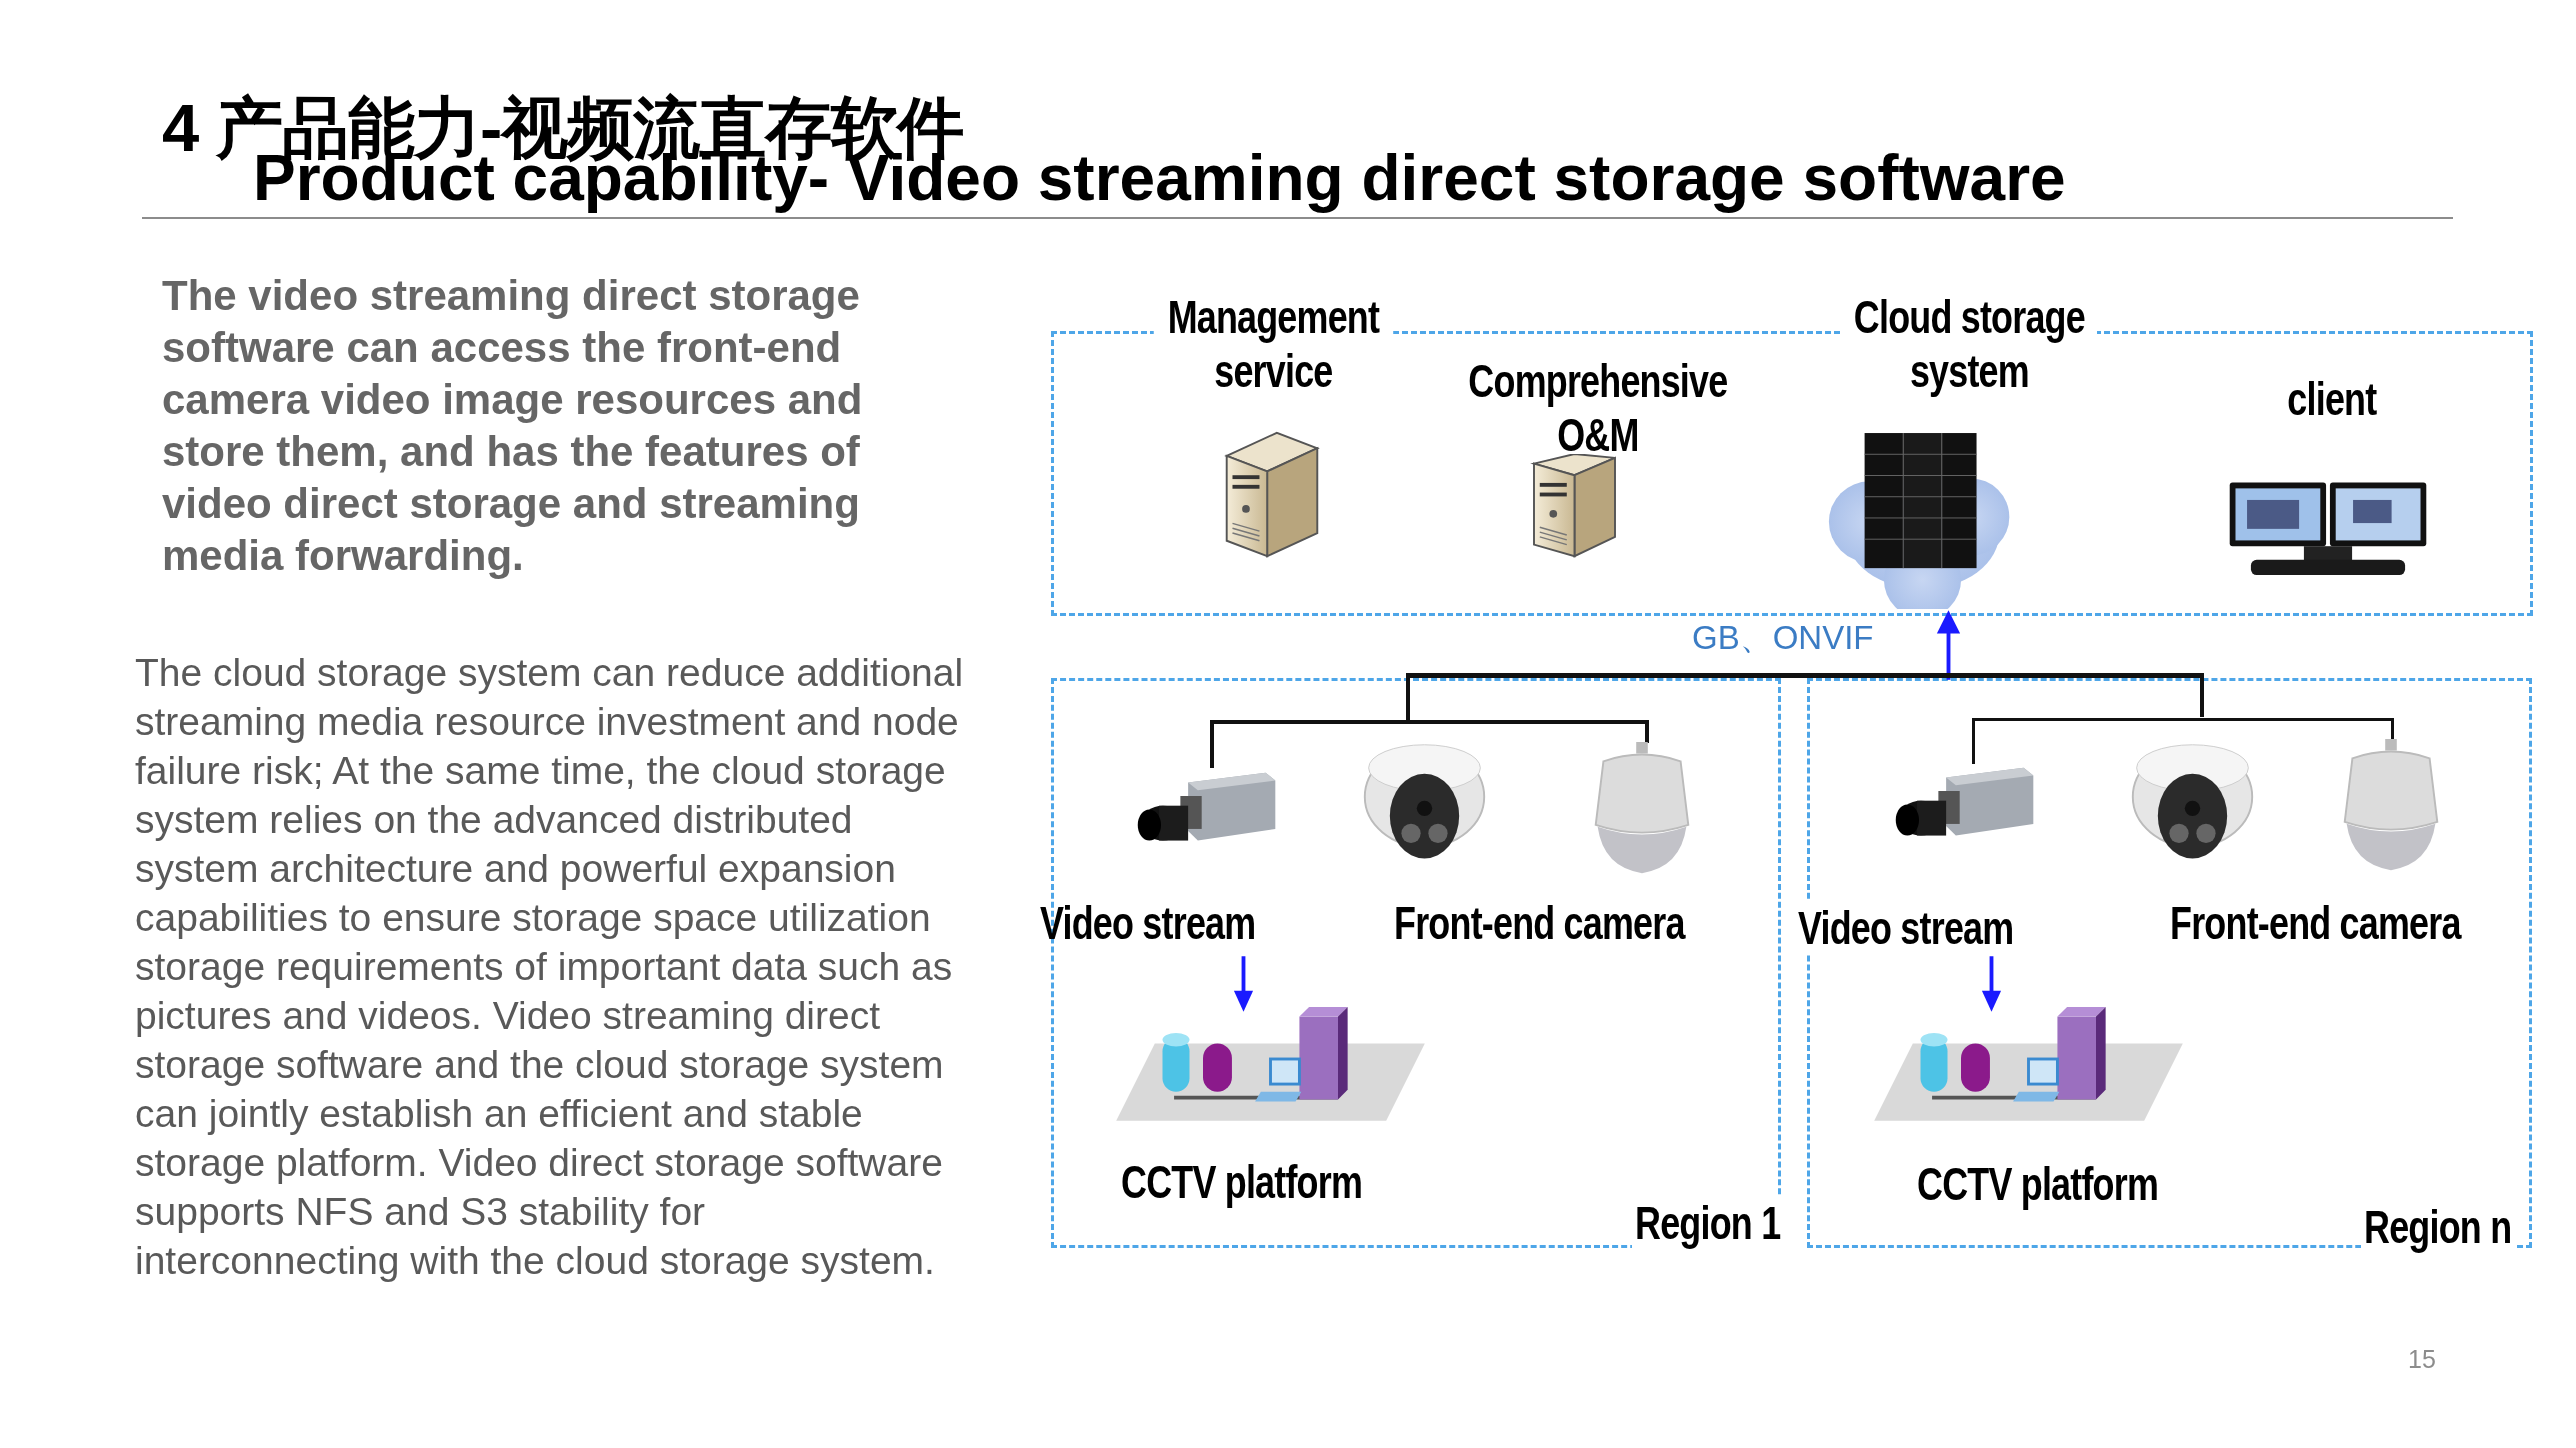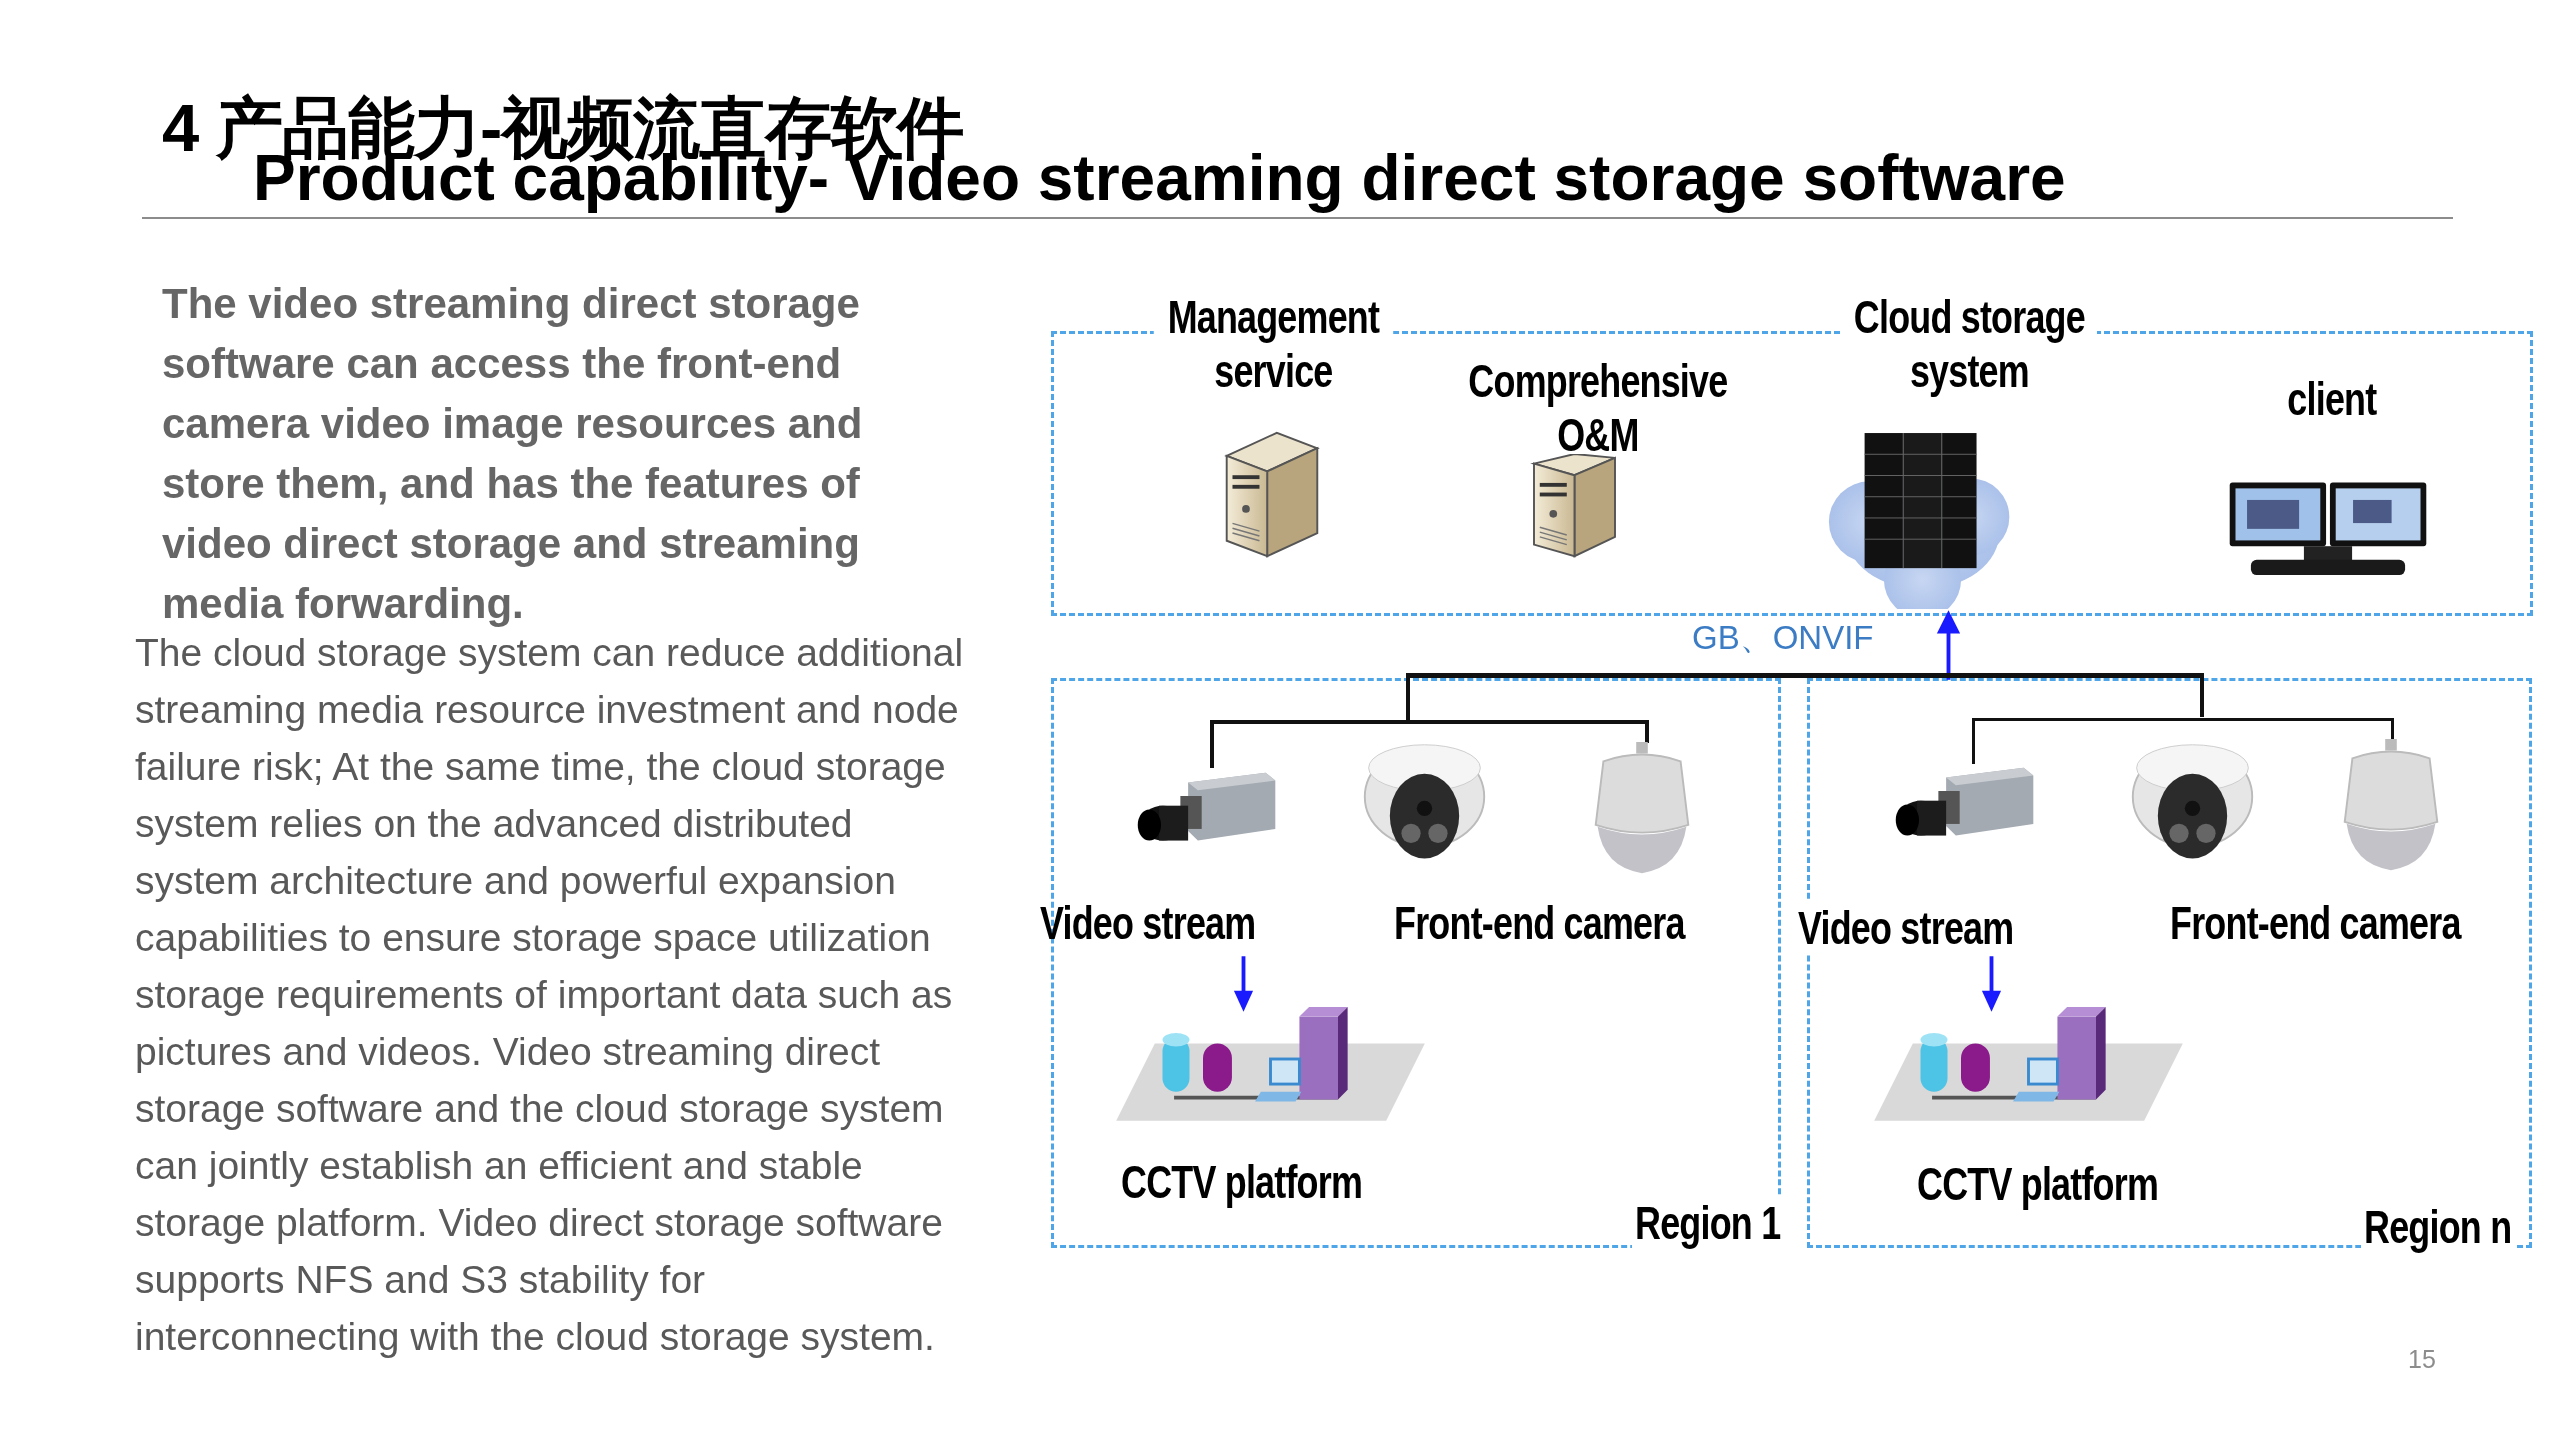--- a/index.html
+++ b/index.html
@@ -3,22 +3,22 @@
 <meta charset="utf-8">
 <style>
   html, body { margin:0; padding:0; }
   body { width:2576px; height:1449px; background:#ffffff; position:relative; overflow:hidden;
          font-family:"Liberation Sans", sans-serif; }
   .abs { position:absolute; }
   .title-cn { left:162px; top:83px; font-size:67px; font-weight:bold; color:#000; letter-spacing:-1px; white-space:nowrap; }
   .title-en { left:253px; top:141px; font-size:64px; font-weight:bold; color:#000; white-space:nowrap; }
   .rule { left:142px; top:217px; width:2311px; height:1.9px; background:#8c8c8c; }
   .lead { left:162px; top:270px; width:773px; font-size:42px; font-weight:bold; color:#666666; line-height:52px; }
-  .lead span, .body-text span { display:block; white-space:nowrap;margin-top:8px; }
-  .body-text { left:135px; top:620px; width:898px; font-size:39px; color:#595959; line-height:49px; }
+  .lead span, .body-text span { display:block; white-space:nowrap; }
+  .body-text { left:135px; top:648px; width:898px; font-size:39px; color:#595959; line-height:49px; }
   .page-num { left:2408px; top:1345px; font-size:25px; color:#8c8c8c; }
 
   .dbox { position:absolute; border:3.9px dashed #4ea6e8; box-sizing:border-box; }
   .dlabel { position:absolute; font-family:"Liberation Sans", sans-serif; font-weight:bold; color:#000;
             font-size:46px; line-height:54px; text-align:center; white-space:nowrap;
             transform:scaleX(0.78); transform-origin:center; letter-spacing:-1px; background:#fff; padding:0 3.9px; }
   .dlabel.left { transform-origin:left center; text-align:left; }
   .line { position:absolute; background:#111; }
   .protocol { position:absolute; font-size:33px; color:#3b7cc4; white-space:nowrap; }
 </style>

